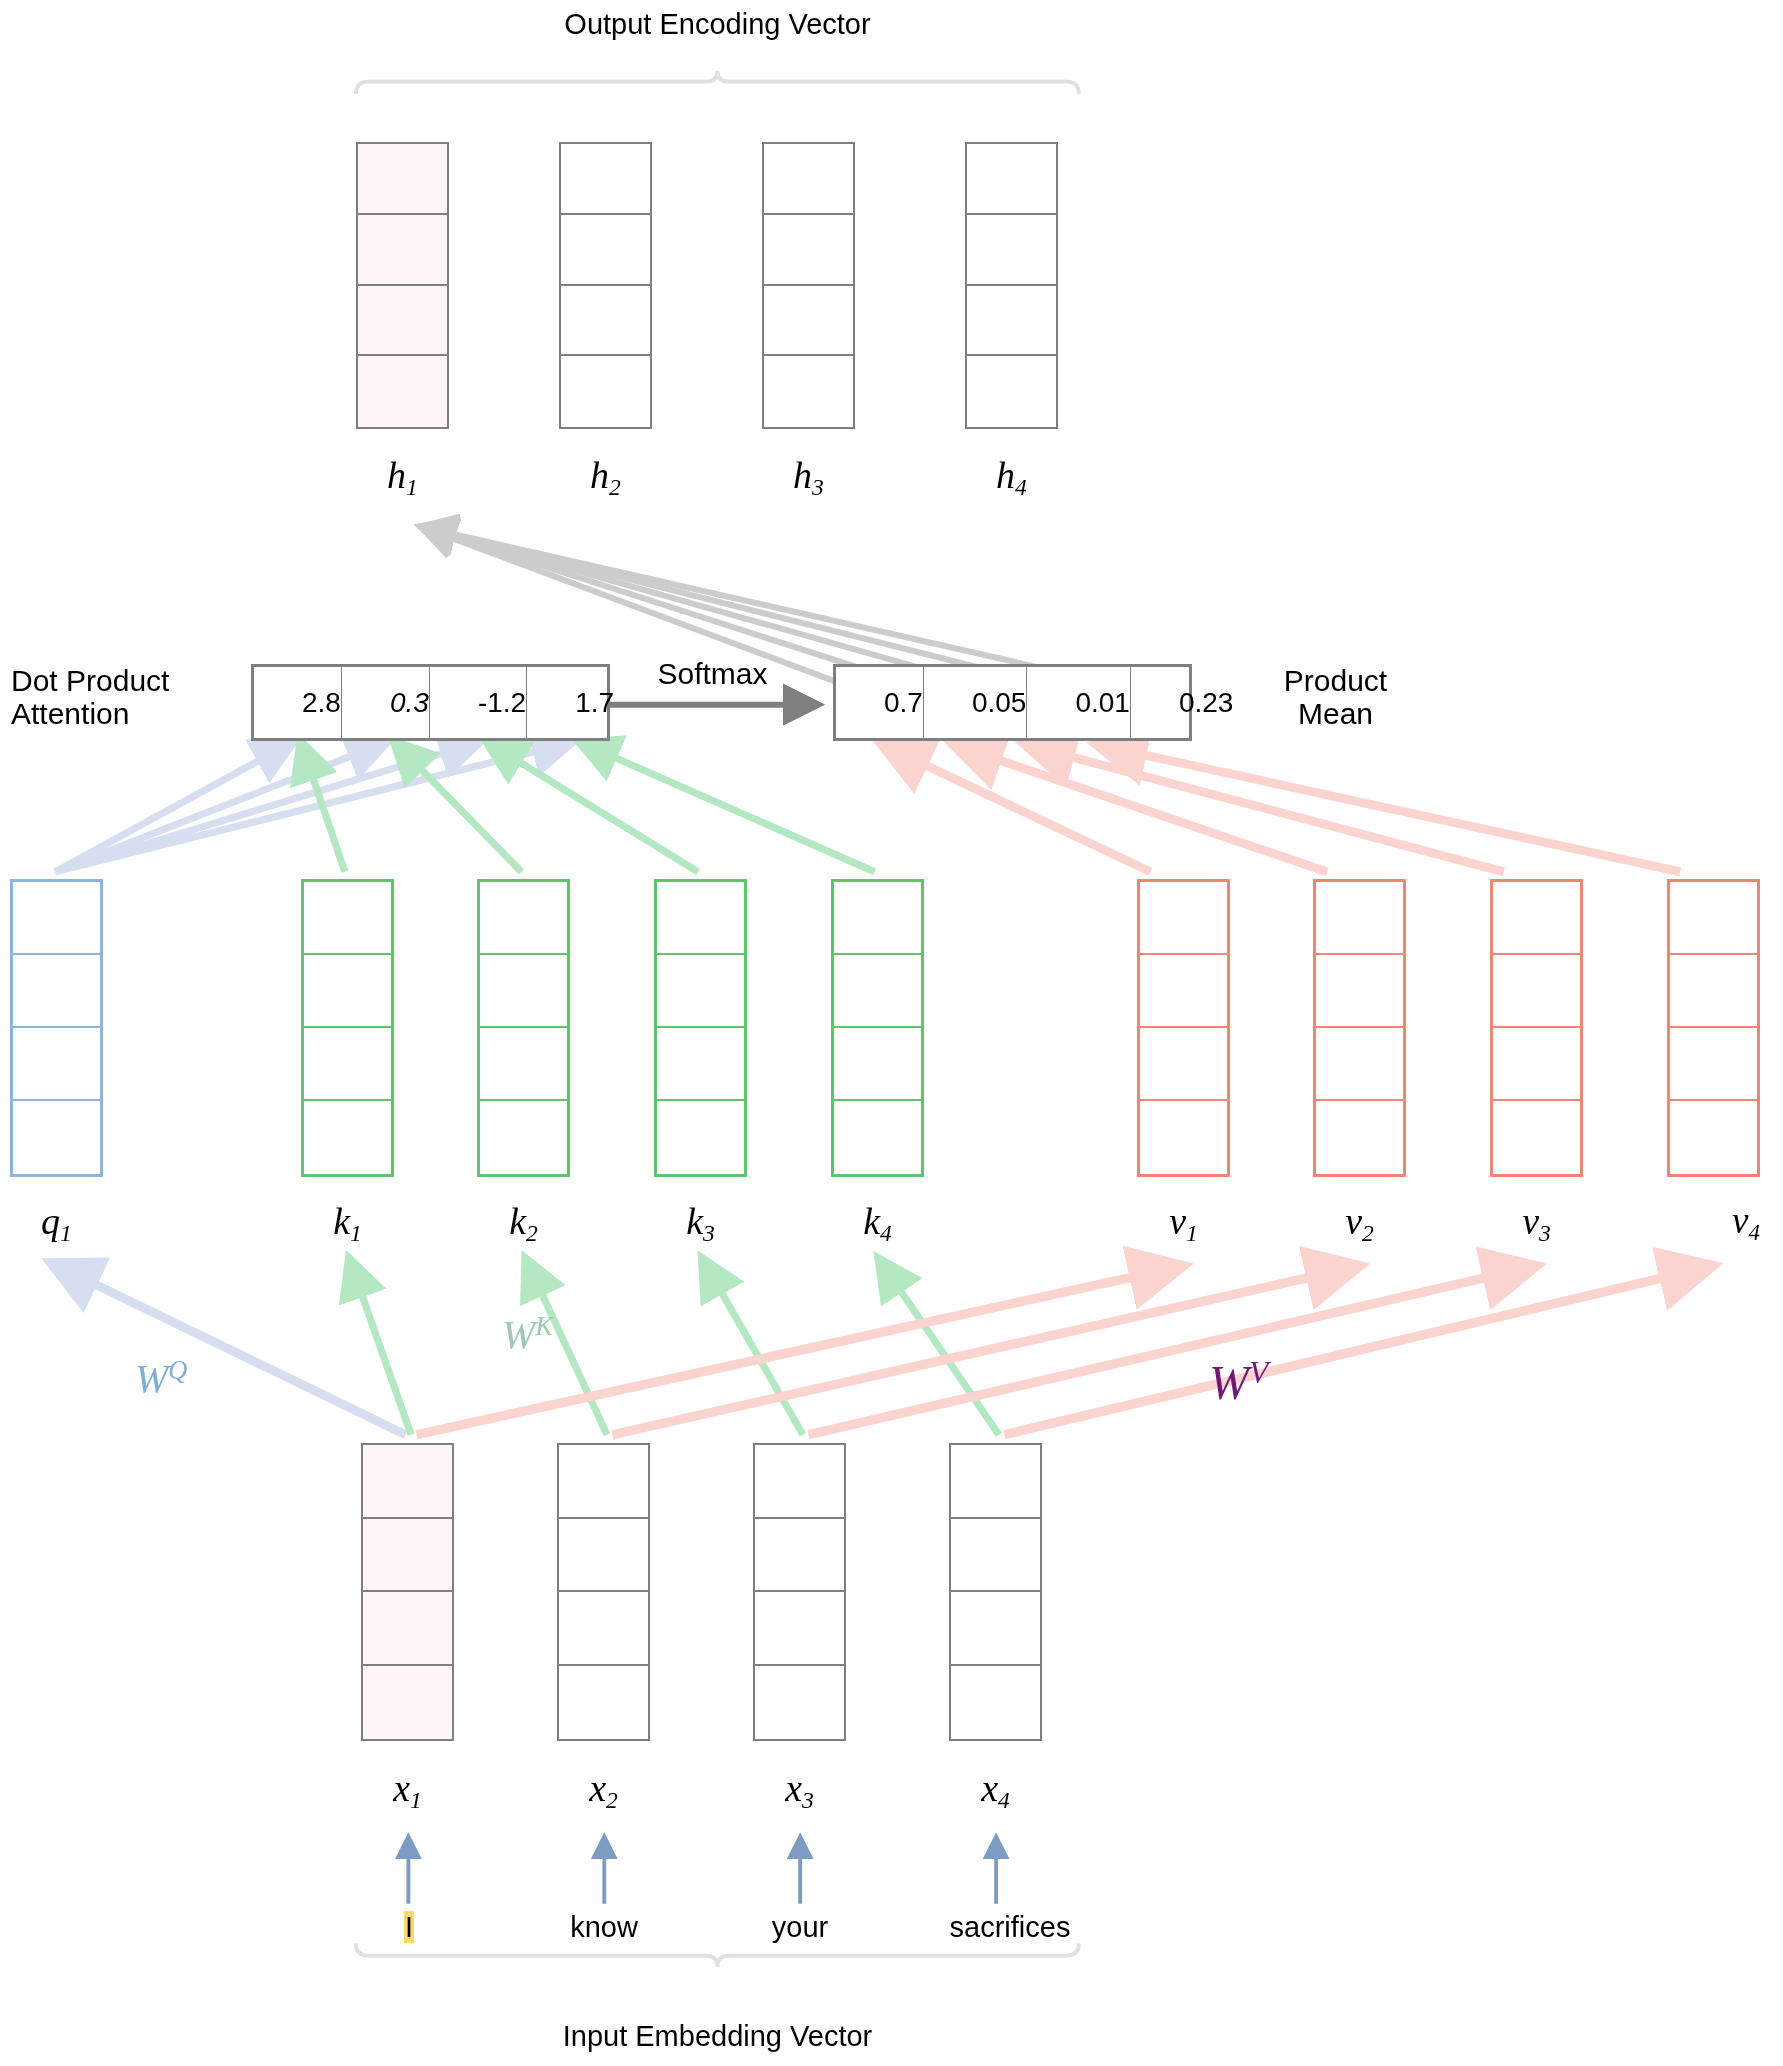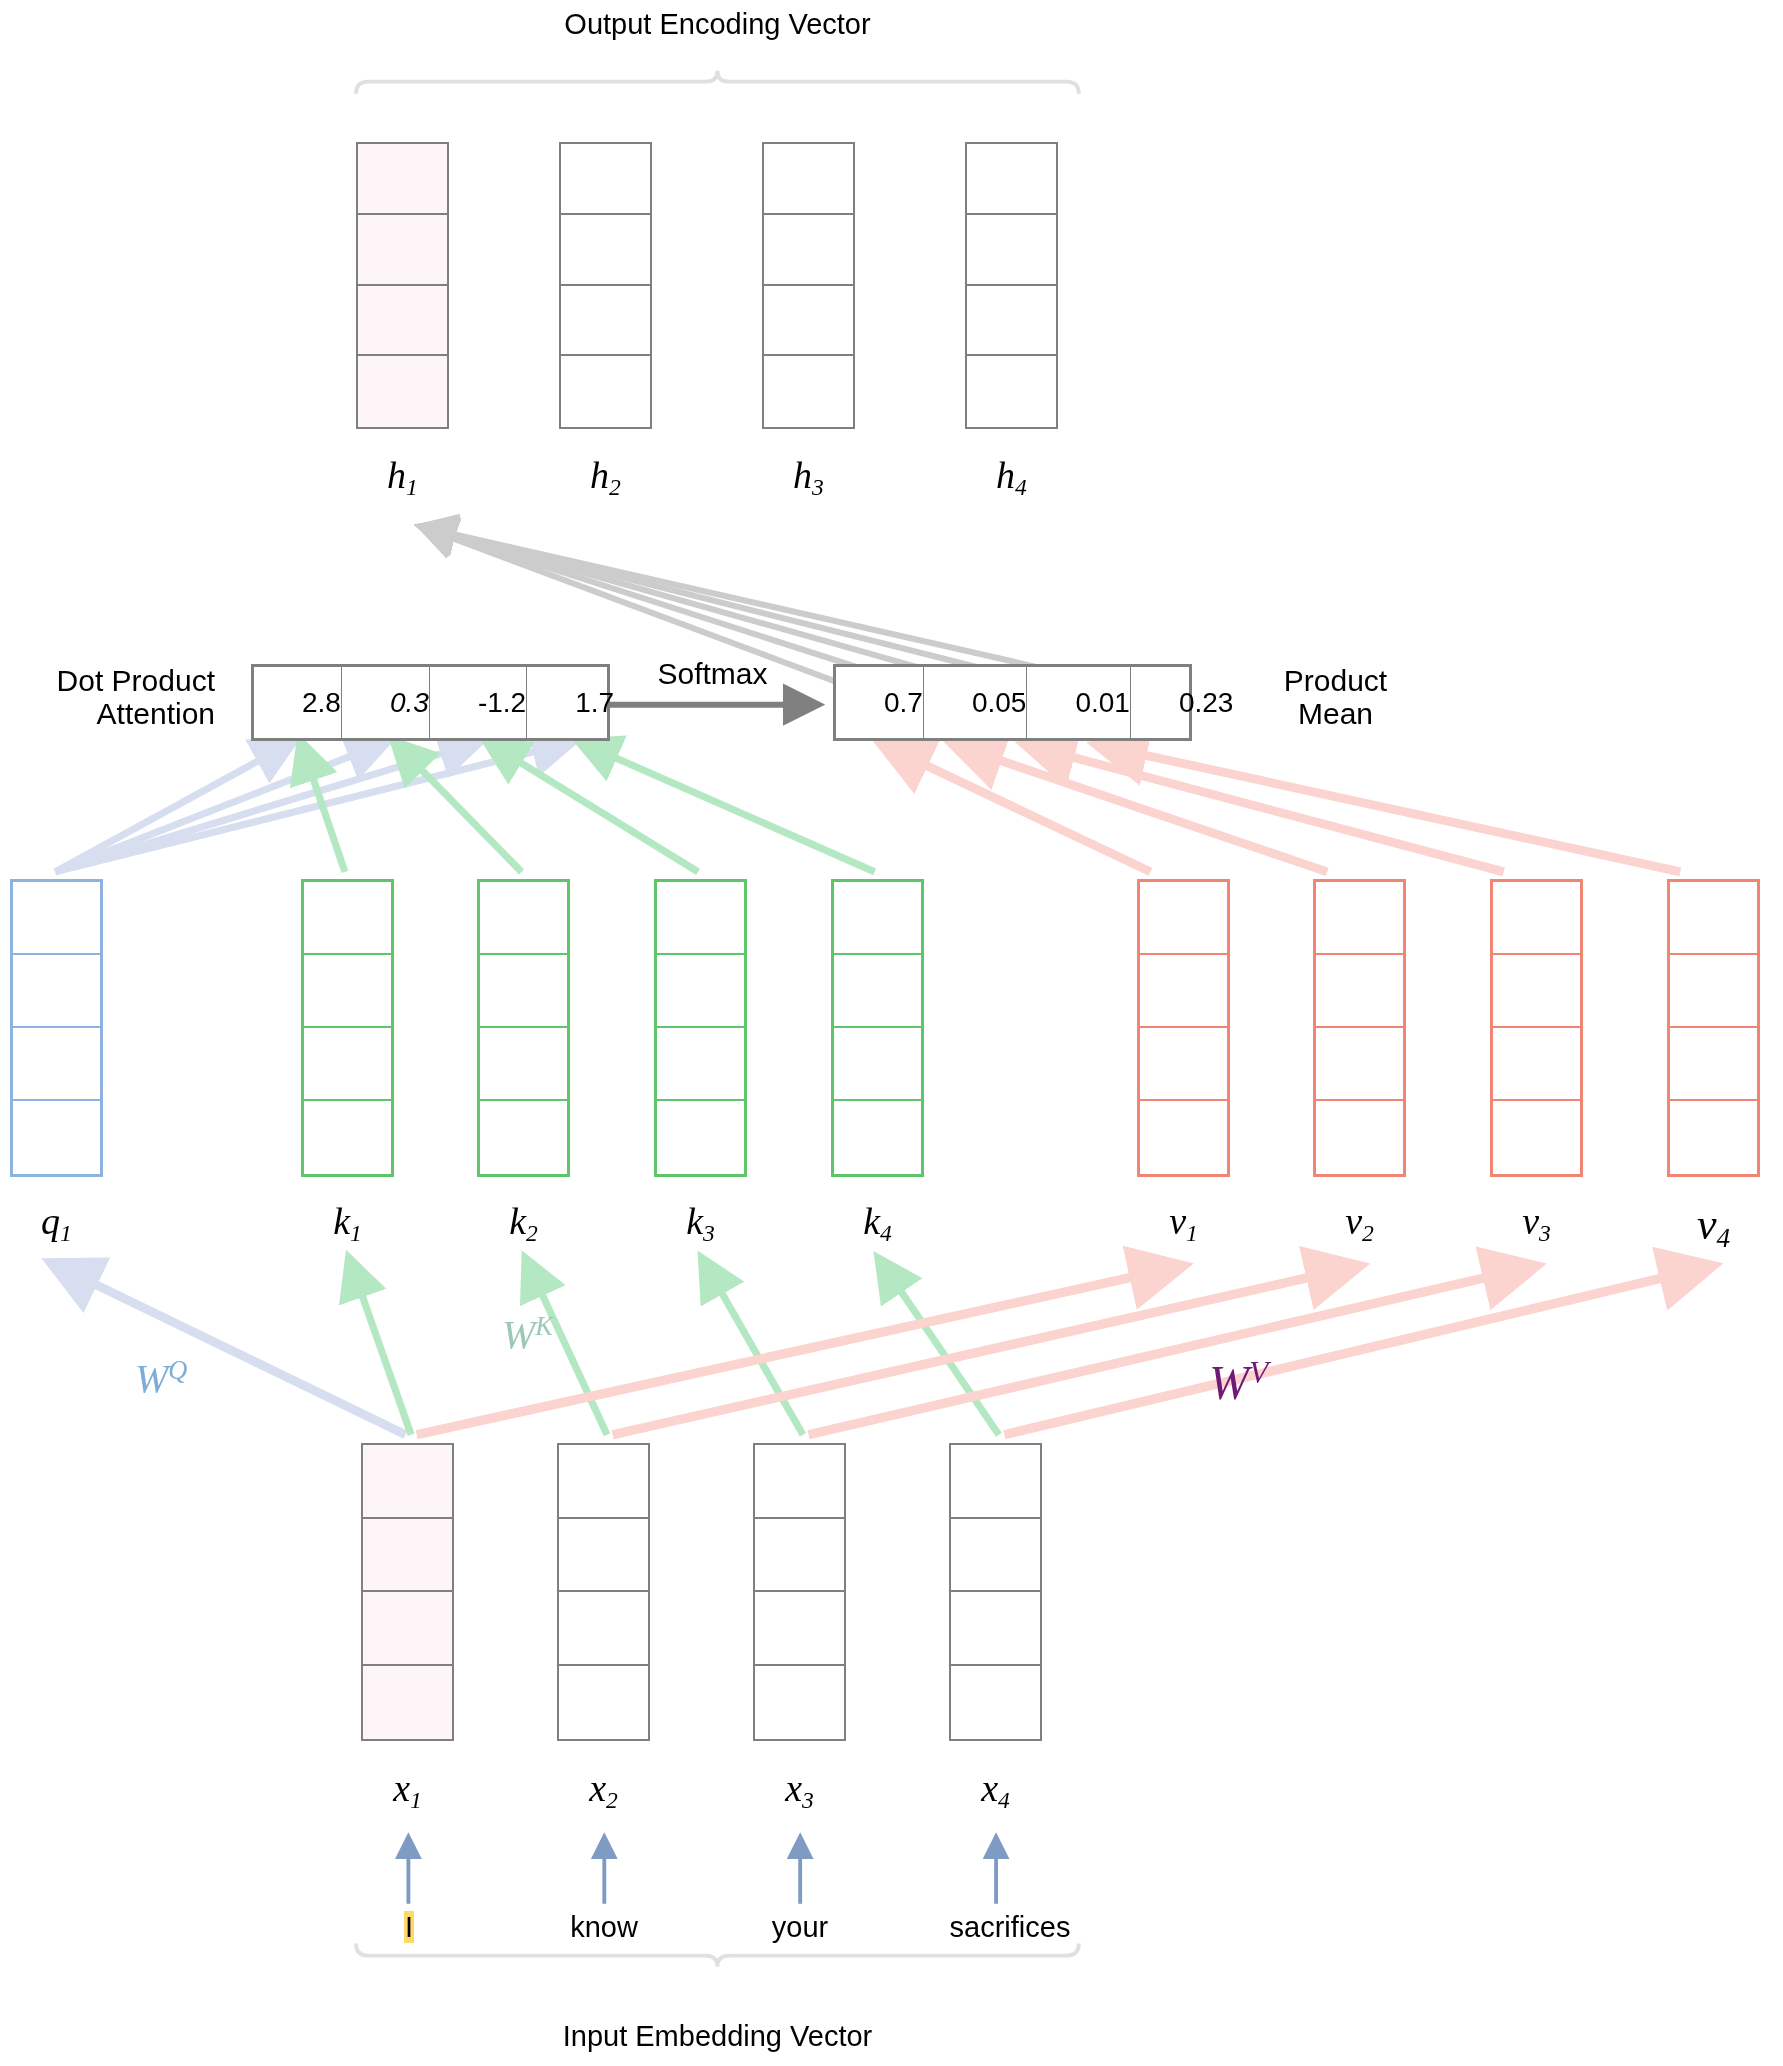--- a/index.html
+++ b/index.html
@@ -151,21 +151,21 @@
   <div class="lbl" style="left:559px;top:453px;width:93px;text-align:center;font-size:38px;">
     <span>h</span><span class="sub">2</span>
   </div>
   <div class="lbl" style="left:762px;top:453px;width:93px;text-align:center;font-size:38px;">
     <span>h</span><span class="sub">3</span>
   </div>
   <div class="lbl" style="left:965px;top:453px;width:93px;text-align:center;font-size:38px;">
     <span>h</span><span class="sub">4</span>
   </div>
 
-  <div class="sans" style="left:11px;top:664px;width:204px;text-align:right;font-size:30px;line-height:33px;">
+  <div class="sans" style="left:11px;top:664px;width:204px;text-align:left;font-size:30px;line-height:33px;">
     <div>Dot Product</div>
     <div>Attention</div>
   </div>
 
   <div class="scorebox" style="left:251px;top:664px;width:359px;height:77px;">
     <div class="sc" style="font-size:28px;">2.8</div>
     <div class="sc" style="font-size:28px;font-style:italic;">0.3</div>
     <div class="sc" style="font-size:28px;">-1.2</div>
     <div class="sc" style="font-size:28px;">1.7</div>
   </div>
@@ -259,21 +259,21 @@
 
   <div class="lbl" style="left:1137px;top:1199px;width:93px;text-align:center;font-size:38px;">
     <span>v</span><span class="sub">1</span>
   </div>
   <div class="lbl" style="left:1313px;top:1199px;width:93px;text-align:center;font-size:38px;">
     <span>v</span><span class="sub">2</span>
   </div>
   <div class="lbl" style="left:1490px;top:1199px;width:93px;text-align:center;font-size:38px;">
     <span>v</span><span class="sub">3</span>
   </div>
-  <div class="lbl" style="left:1667px;top:1199px;width:93px;text-align:center;font-size:44px;">
+  <div class="lbl" style="left:1667px;top:1199px;width:93px;text-align:right;font-size:37px;">
     <span>v</span><span class="sub">4</span>
   </div>
 
   <div class="wm" style="left:135px;top:1355px;font-size:40px;color:#7eaed8;">
     <span>W</span><span class="sup">Q</span>
   </div>
   <div class="wm" style="left:502px;top:1311px;font-size:40px;color:#9dc9b4;">
     <span>W</span><span class="sup">K</span>
   </div>
   <div class="wm" style="left:1209px;top:1355px;font-size:48px;color:#701a75;">

